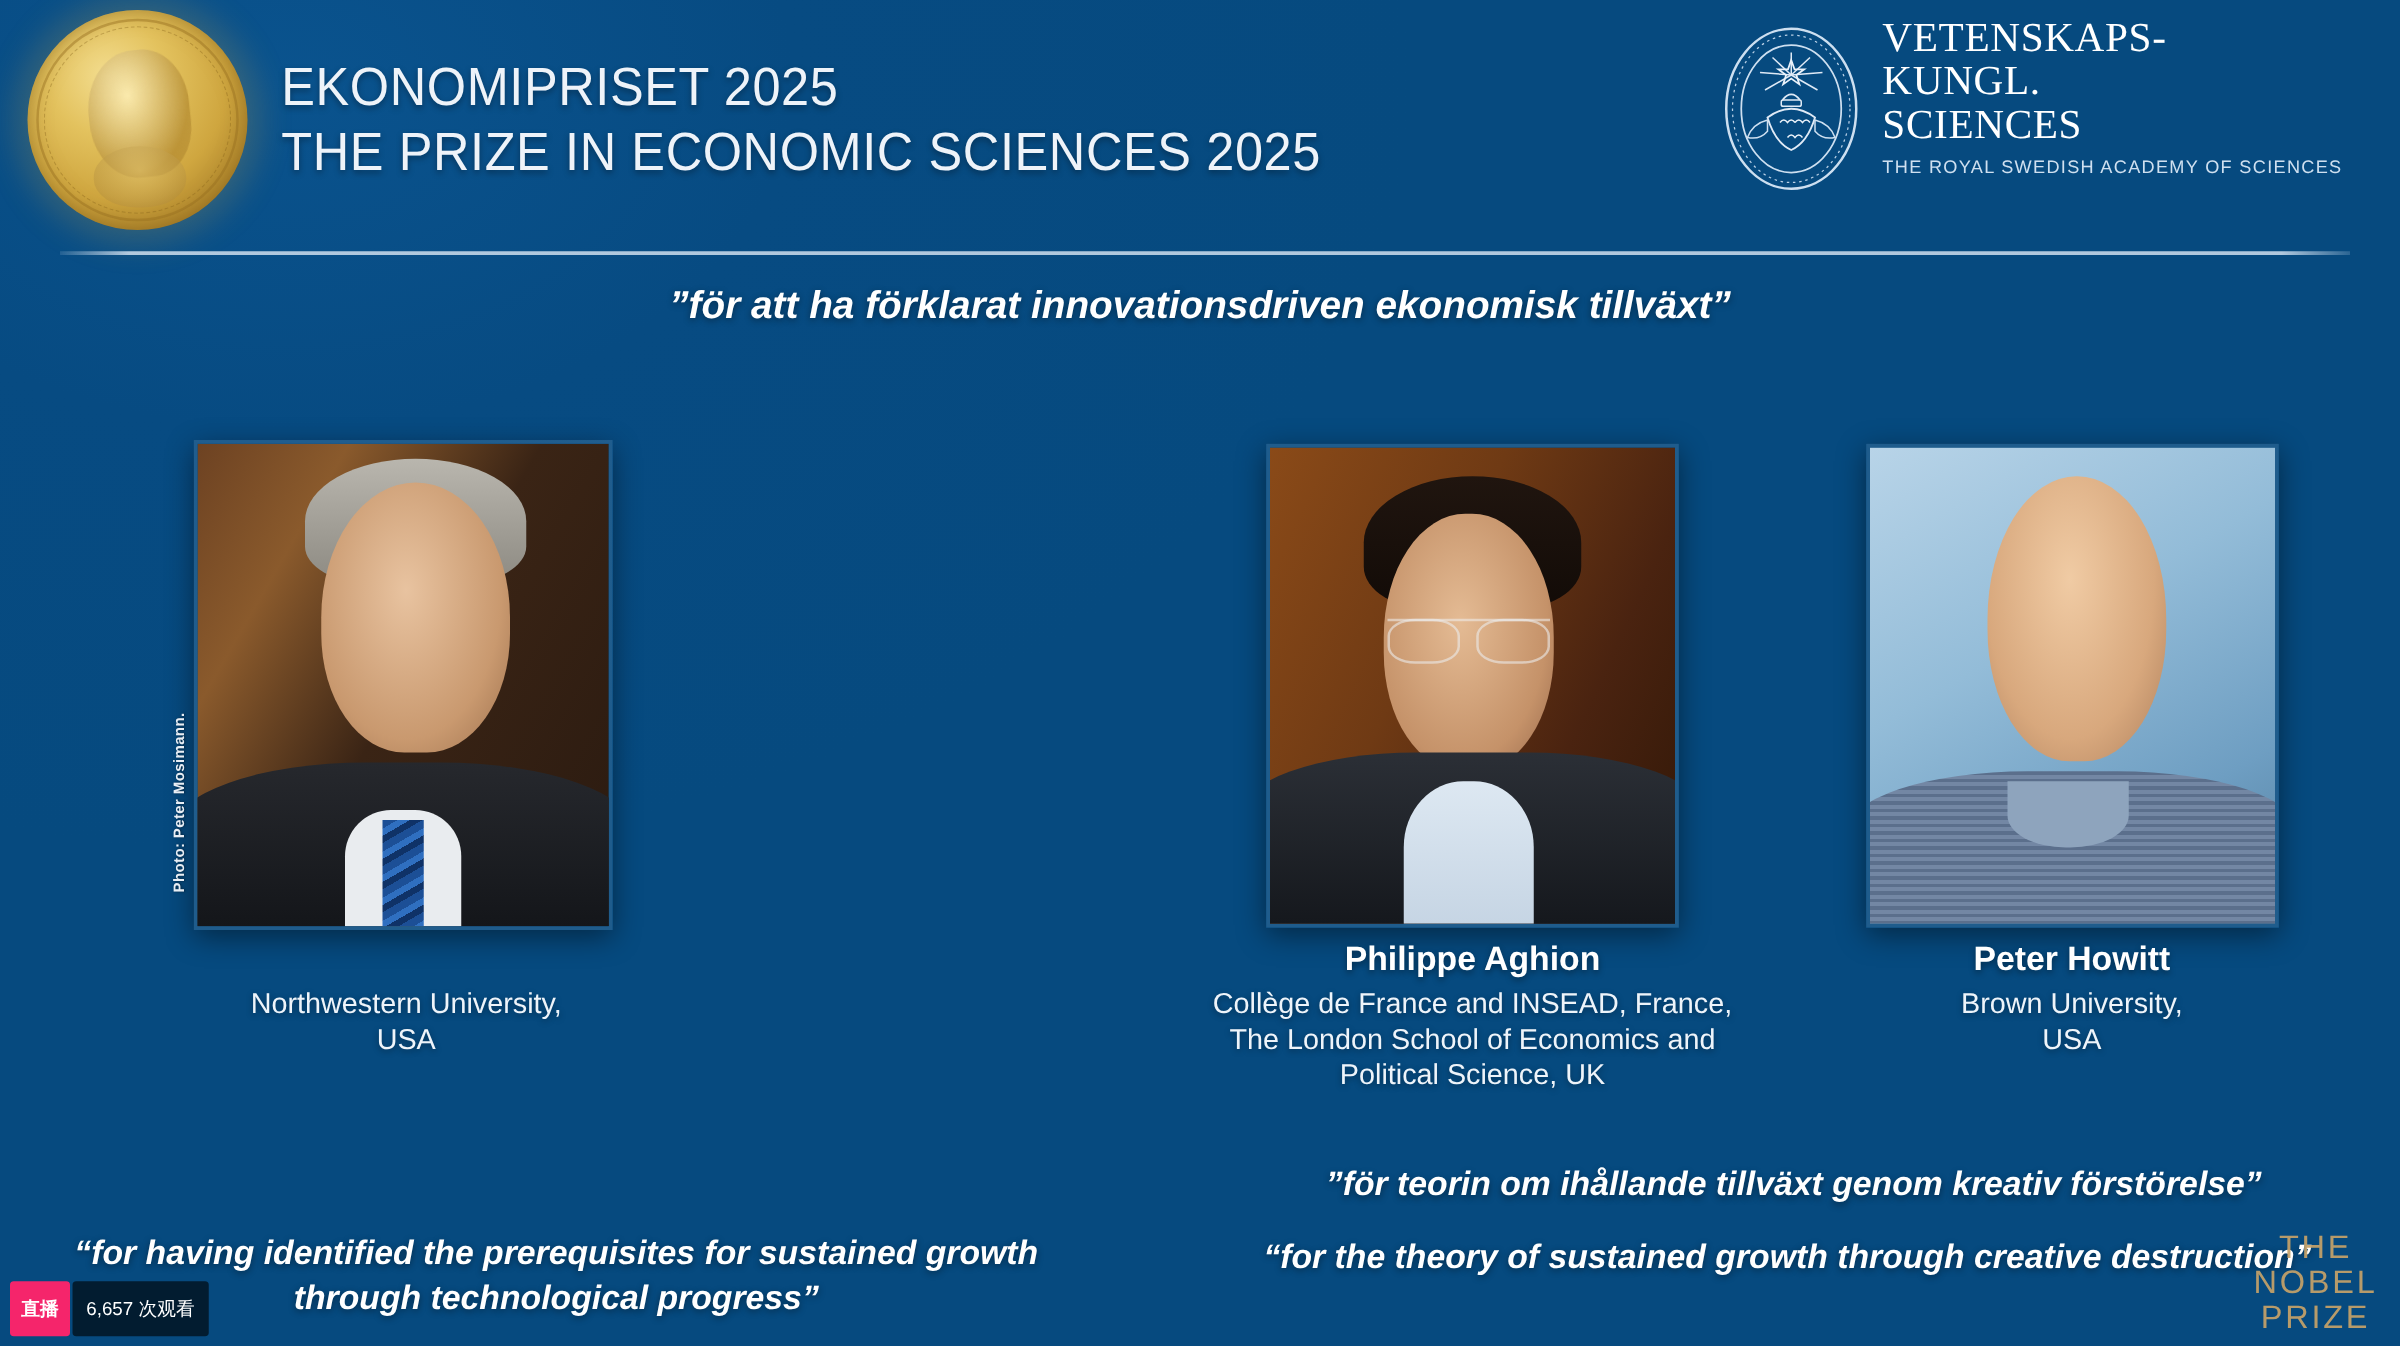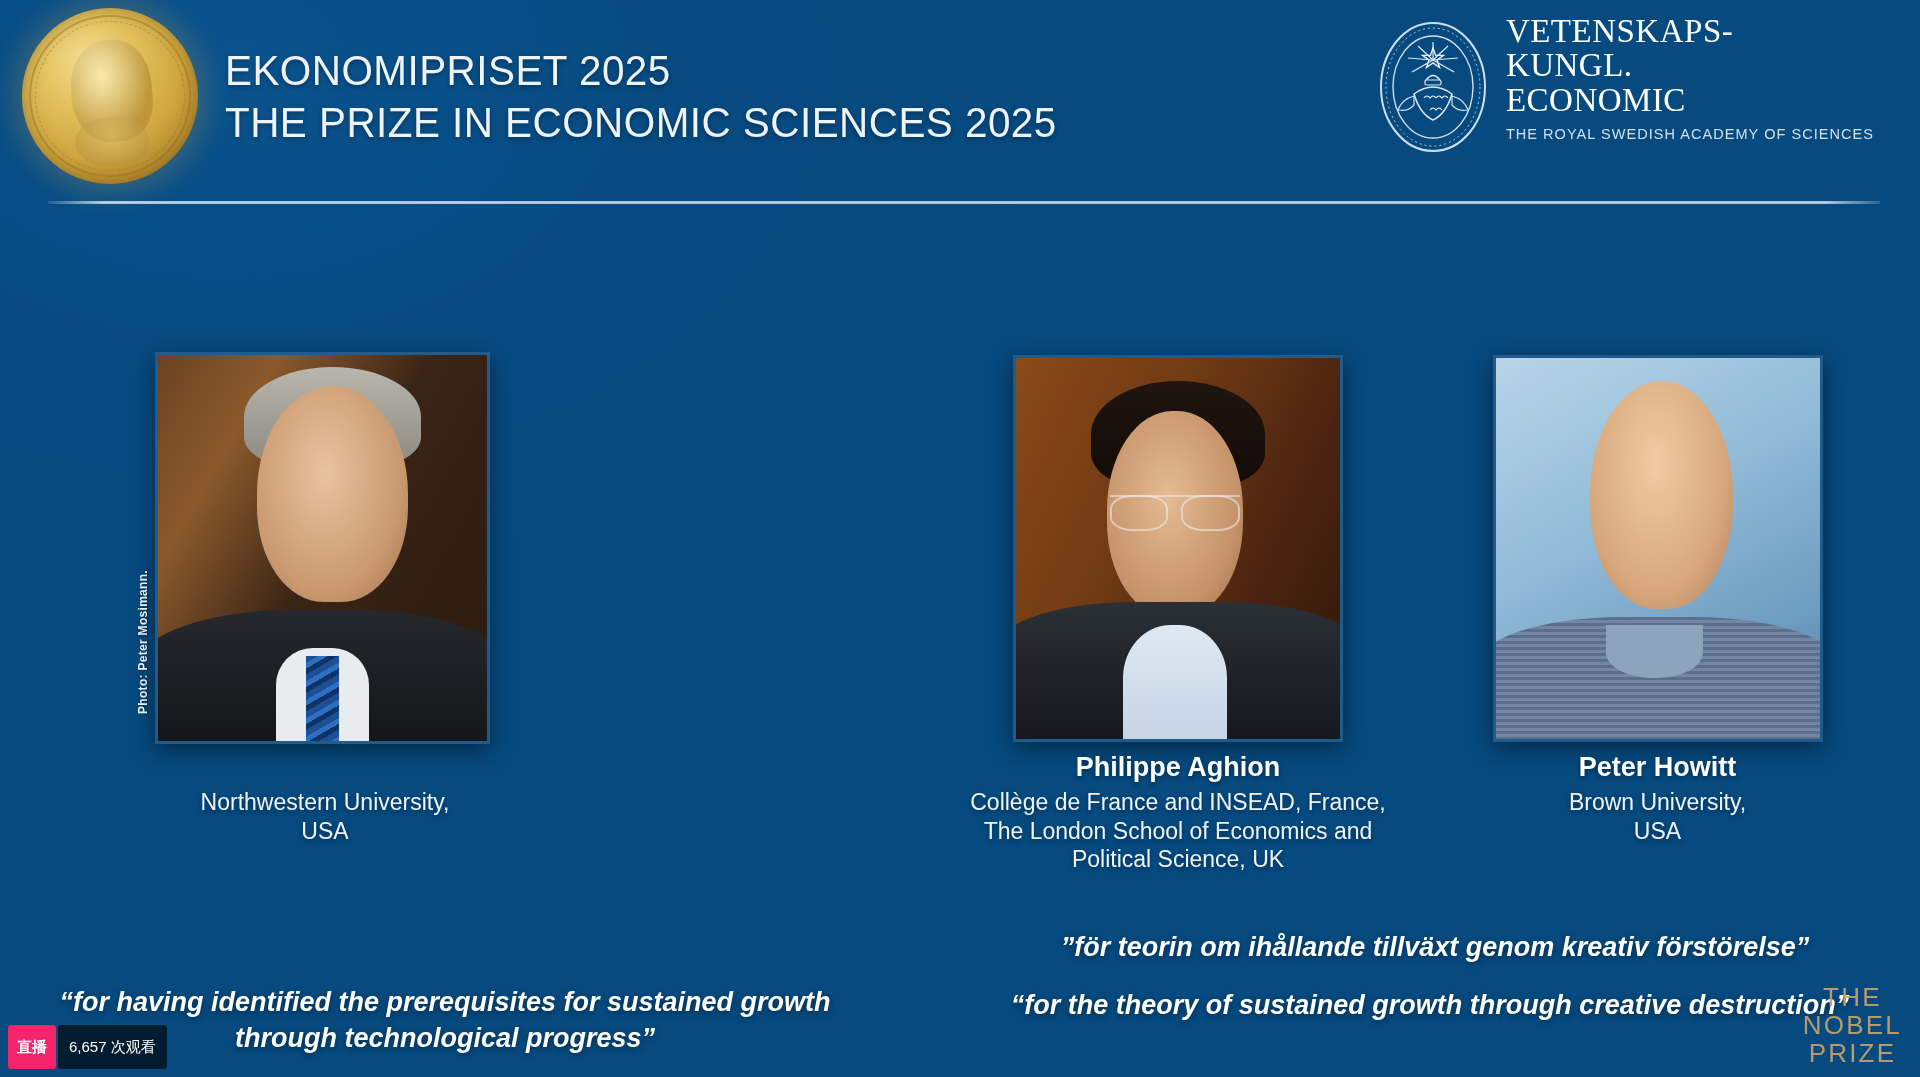--- a/index.html
+++ b/index.html
@@ -289,27 +289,28 @@
         <g fill="none" stroke="#eaf2fa" stroke-width="1.2">
           <path d="M46 80 q3 -4 6 0 q3 -4 6 0"></path>
             <path d="M58 80 q3 -4 6 0 q3 -4 6 0"></path>
           <path d="M52 92 q3 -4 6 0 q3 -4 6 0"></path>
         </g>
       </svg>
     </div>
     <div class="academy-text">
       <div class="ln">VETENSKAPS-</div>
       <div class="ln">KUNGL.</div>
-      <div class="ln">ECONOMIC</div>
+      <div class="ln">SCIENCES</div>
       <div class="academy-sub">THE ROYAL SWEDISH ACADEMY OF SCIENCES</div>
     </div>
   </div>
 
   <div class="divider"></div>
 
+  <div class="citation sv">”för att ha förklarat innovationsdriven ekonomisk tillväxt”</div>
 
   <div class="portrait p1">
     <div class="ph ph-1">
       <div class="hair"></div>
         <div class="head"></div>
       <div class="suit"></div>
         <div class="shirt"></div>
         <div class="tie"></div>
     </div>
   </div>

